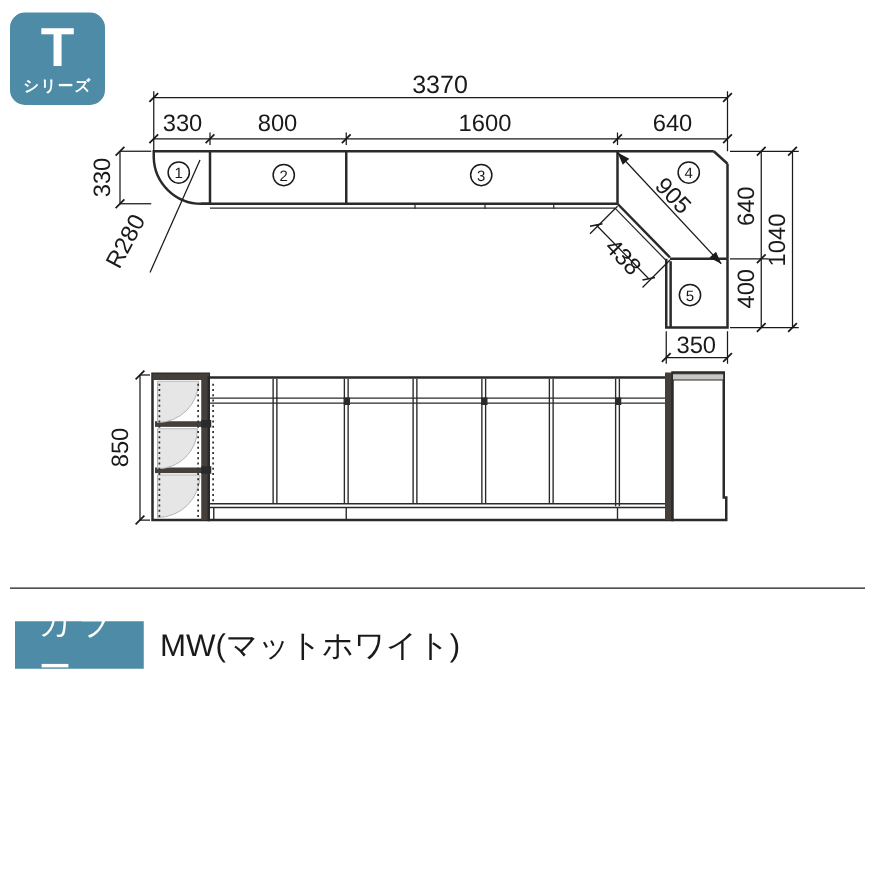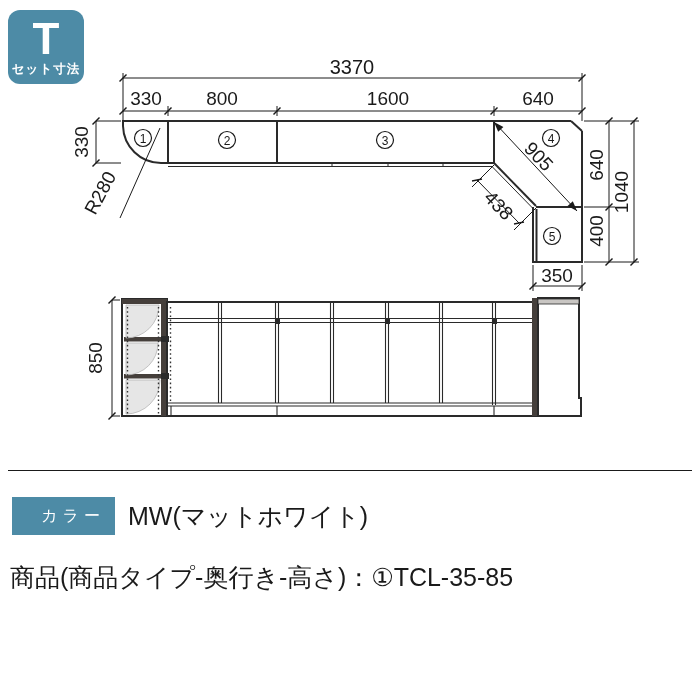--- a/index.html
+++ b/index.html
@@ -9,36 +9,36 @@
            border-radius:12px;display:flex;flex-direction:column;align-items:center;justify-content:center;}
   .t-badge .letter{color:#fff;font-size:44px;font-weight:bold;line-height:40px;margin-top:2px;}
   .t-badge .series{color:#fff;font-size:12.5px;font-weight:bold;letter-spacing:1px;margin-top:2px;}
   svg text{font-family:"Liberation Sans","DejaVu Sans",sans-serif;fill:#1a1a1a;}
   .dim{font-size:19px;}
   .dim-big{font-size:20px;}
   .circ{font-size:12px;}
   .divider{position:absolute;left:8px;top:470px;width:684px;height:0;border-top:1.5px solid #1a1a1a;}
   .color-row{position:absolute;left:12px;top:497px;height:38px;display:flex;align-items:center;}
   .color-badge{display:inline-flex;align-items:center;justify-content:center;width:103px;height:38px;
-               background:#4d8ba6;color:#fff;font-size:16px;letter-spacing:5px;padding-left:19px;box-sizing:border-box;}
+               background:#4d8ba6;color:#fff;font-size:26px;letter-spacing:5px;padding-left:19px;box-sizing:border-box;}
   .color-value{margin-left:13px;font-size:25px;color:#1a1a1a;}
   .txt{position:absolute;left:10px;font-size:25px;white-space:nowrap;color:#1a1a1a;}
   #line1{top:561px;}
   #line2{top:597px;}
   #line3{top:650px;font-size:24px;}
 </style>
 </head>
 <body>
 
 <div class="stage">
 
   
   <div class="t-badge">
     <span class="letter">T</span>
-    <span class="series">セット寸法</span>
+    <span class="series">シリーズ</span>
   </div>
 
   
   <svg width="700" height="470" viewBox="0 0 700 470">
     <g stroke="#2a2a2a" fill="none" stroke-width="2">
 
       <path d="M123,121 H168 V163 H161 A38 38 0 0 1 123,126 Z"></path>
       <line x1="168" y1="121" x2="571" y2="121"></line>
       <line x1="571" y1="121" x2="582" y2="131"></line>
       <line x1="582" y1="131" x2="582" y2="207"></line>
@@ -219,15 +219,14 @@
   
   <div class="divider"></div>
 
   
   <div class="color-row">
     <span class="color-badge">カラー</span>
     <span class="color-value">MW(マットホワイト)</span>
   </div>
 
   
-  <div class="txt" id="line1">商品(商品タイプ-奥行き-高さ)：①TCL-35-85</div>
 
 </div>
 
 </body></html>

